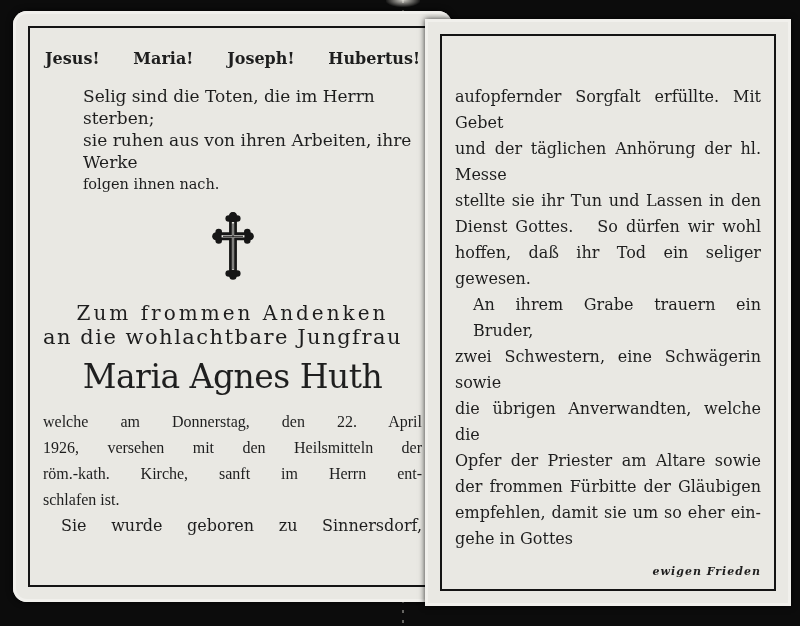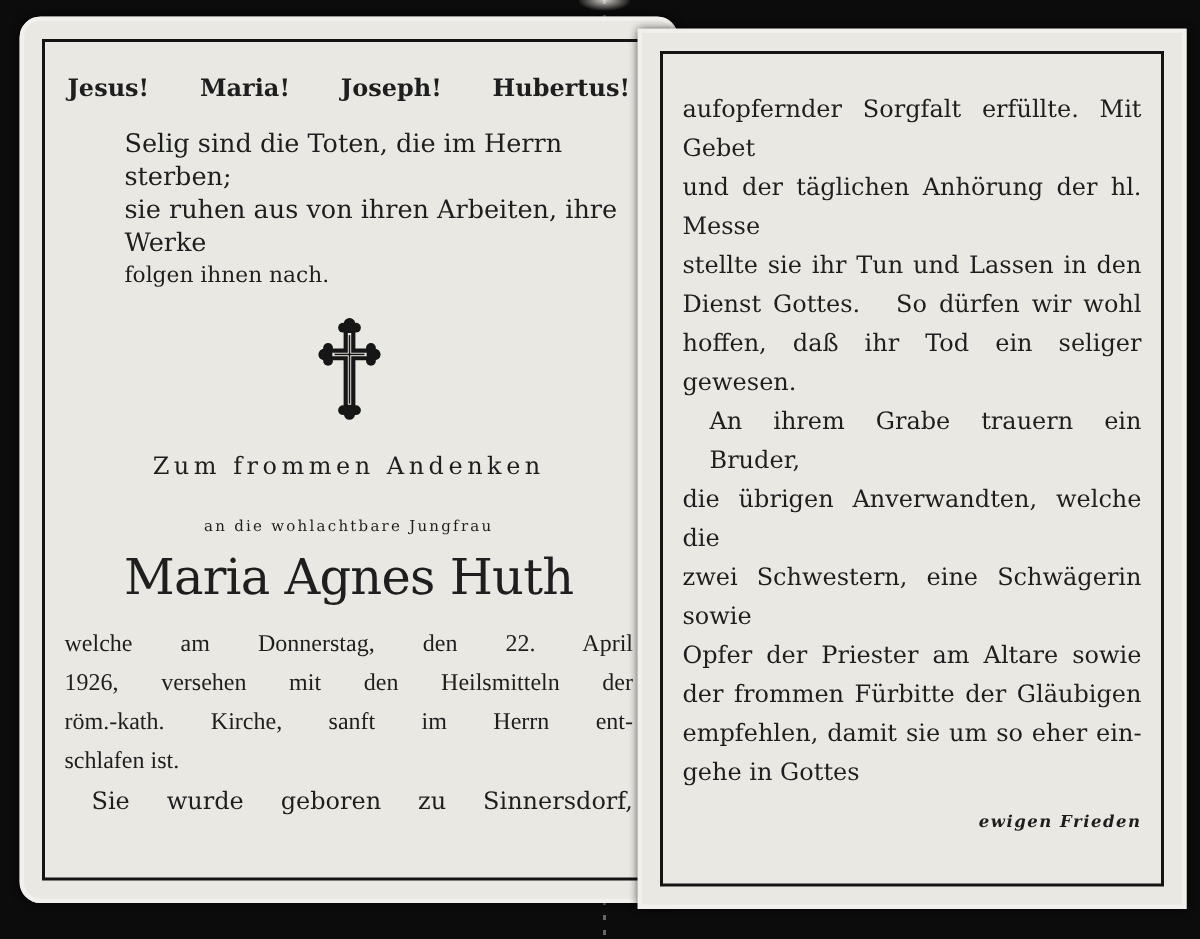--- a/index.html
+++ b/index.html
@@ -62,36 +62,36 @@
     padding: 4px 2px 0 2px;
   }
   .quote-block {
     margin: 13px 0 0 40px;
     font-size: 14.5px; line-height: 22px;
   }
   .quote-block .tline { font-size: 17px; line-height: 22px; }
   .quote-foot { display: flex; justify-content: space-between; font-size: 14.5px; line-height: 22px; align-items: flex-end; }
   .cross-wrap { display: flex; justify-content: center; margin-top: 11px; }
   .dedication {
-    text-align: center; font-size: 16px; letter-spacing: 3px;
+    text-align: center; font-size: 20px; letter-spacing: 3px;
     margin-top: 13px;
   }
   .dedication-sub {
-    text-align: center; font-size: 10px; letter-spacing: 1.5px;
-    margin-top: 26px;
+    font-size: 21px; letter-spacing: 1.5px;
+    margin-top: 0;
   }
   .deceased-name {
     text-align: center; font-weight: normal; font-size: 33px;
     letter-spacing: -0.5px; margin-top: 7px; line-height: 42px;
   }
   .para { margin-top: 0; }
   .para-mt { margin-top: 11px; font-family: Liberation Serif, serif; }
 
   
-  .content-right { padding-top: 24px; }
+  .content-right { padding-top: 24px; margin-top: 24px; }
   .closing {
     text-align: right; font-weight: bold; font-size: 11px;
     letter-spacing: 1px; margin-top: 13px; font-style: italic;
   }
 </style>
 </head>
 <body>
 
 <div class="scan">
 
@@ -177,22 +177,22 @@
               <div class="tline">und der täglichen Anhörung der hl. Messe</div>
               <div class="tline">stellte sie ihr Tun und Lassen in den</div>
               <div class="tline">Dienst Gottes.   So dürfen wir wohl</div>
               <div class="tline">hoffen, daß ihr Tod ein seliger gewesen.</div>
             </div>
         </div>
 
         <div class="para justify">
           <div class="first-line">An ihrem Grabe trauern ein Bruder,</div>
           <div>
+              <div class="tline">zwei Schwestern, eine Schwägerin sowie</div>
               <div class="tline">die übrigen Anverwandten, welche die</div>
-              <div class="tline">zwei Schwestern, eine Schwägerin sowie</div>
               <div class="tline">Opfer der Priester am Altare sowie</div>
               <div class="tline">der frommen Fürbitte der Gläubigen</div>
               <div class="tline">empfehlen, damit sie um so eher ein-</div>
             </div>
           <div class="last-line">gehe in Gottes</div>
         </div>
 
         <div class="closing">ewigen Frieden</div>
 
       </div>

